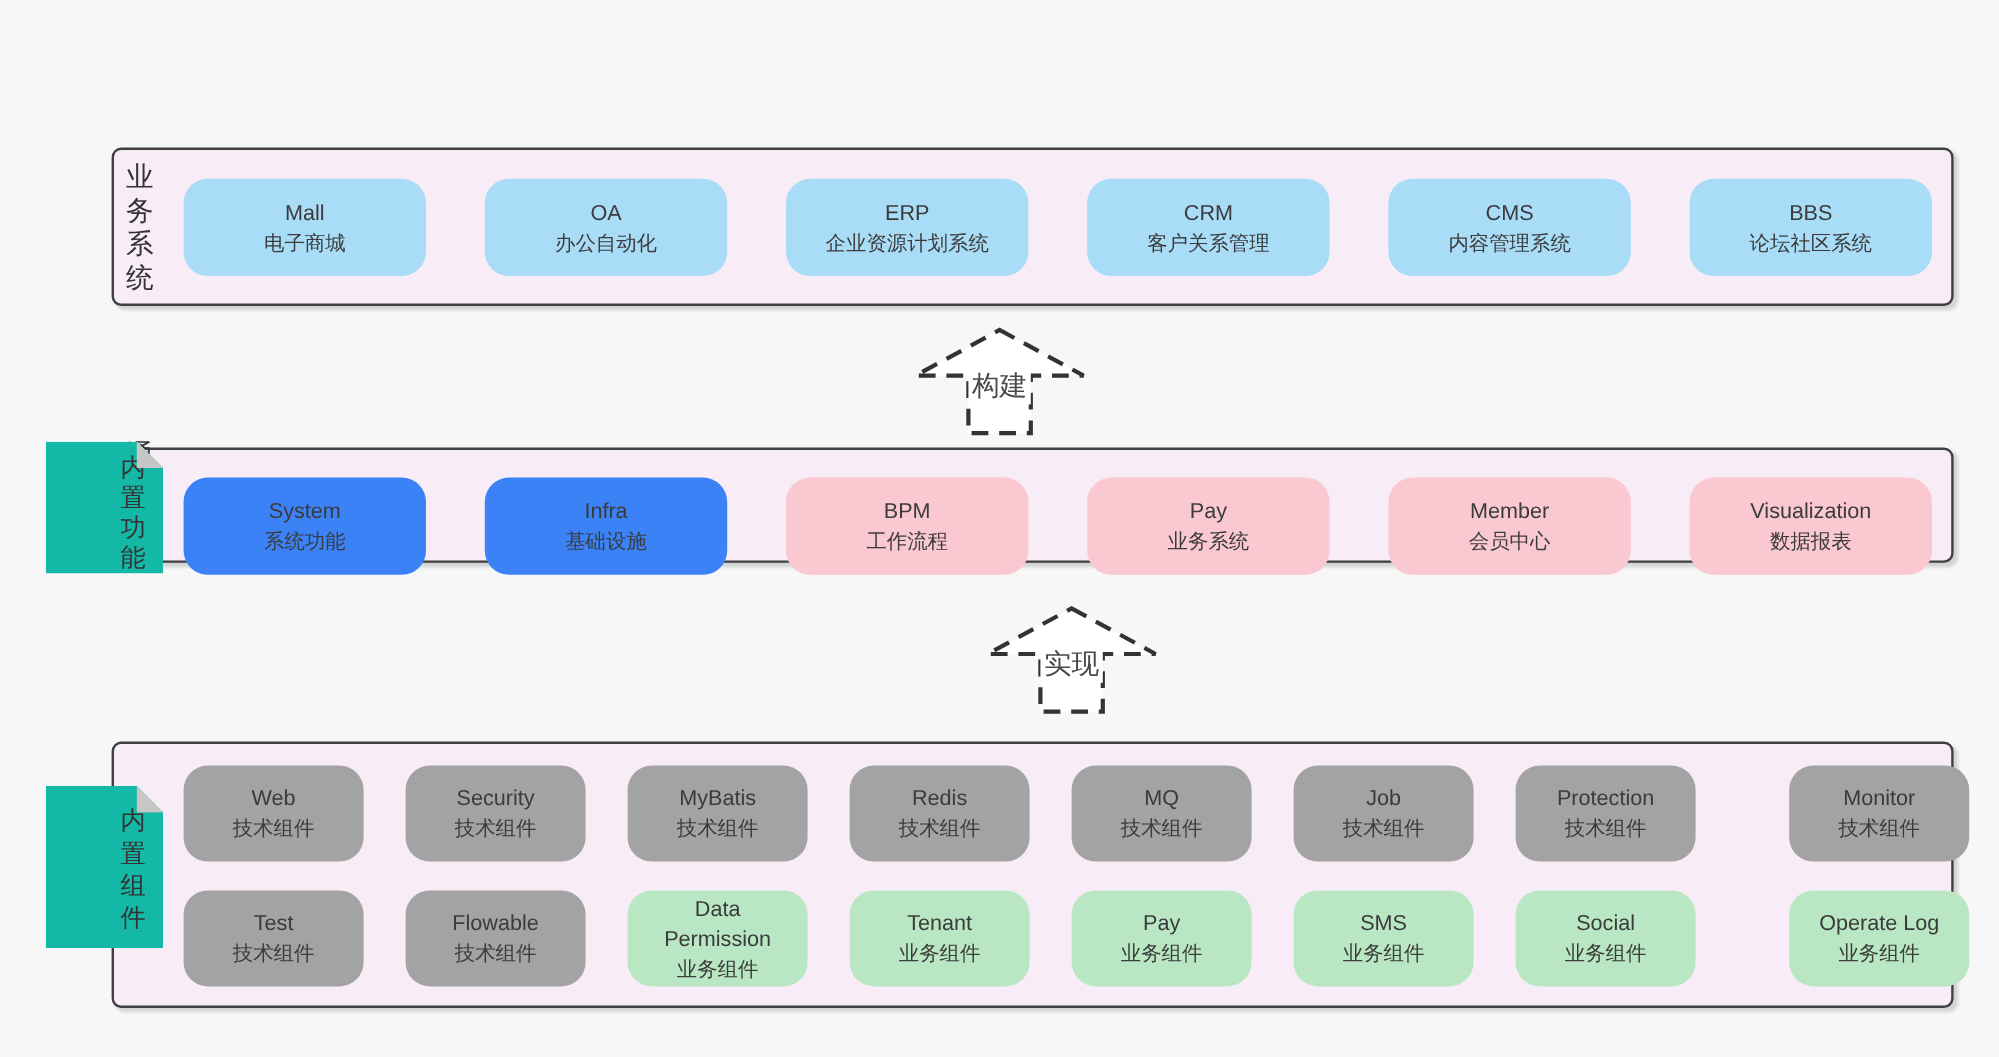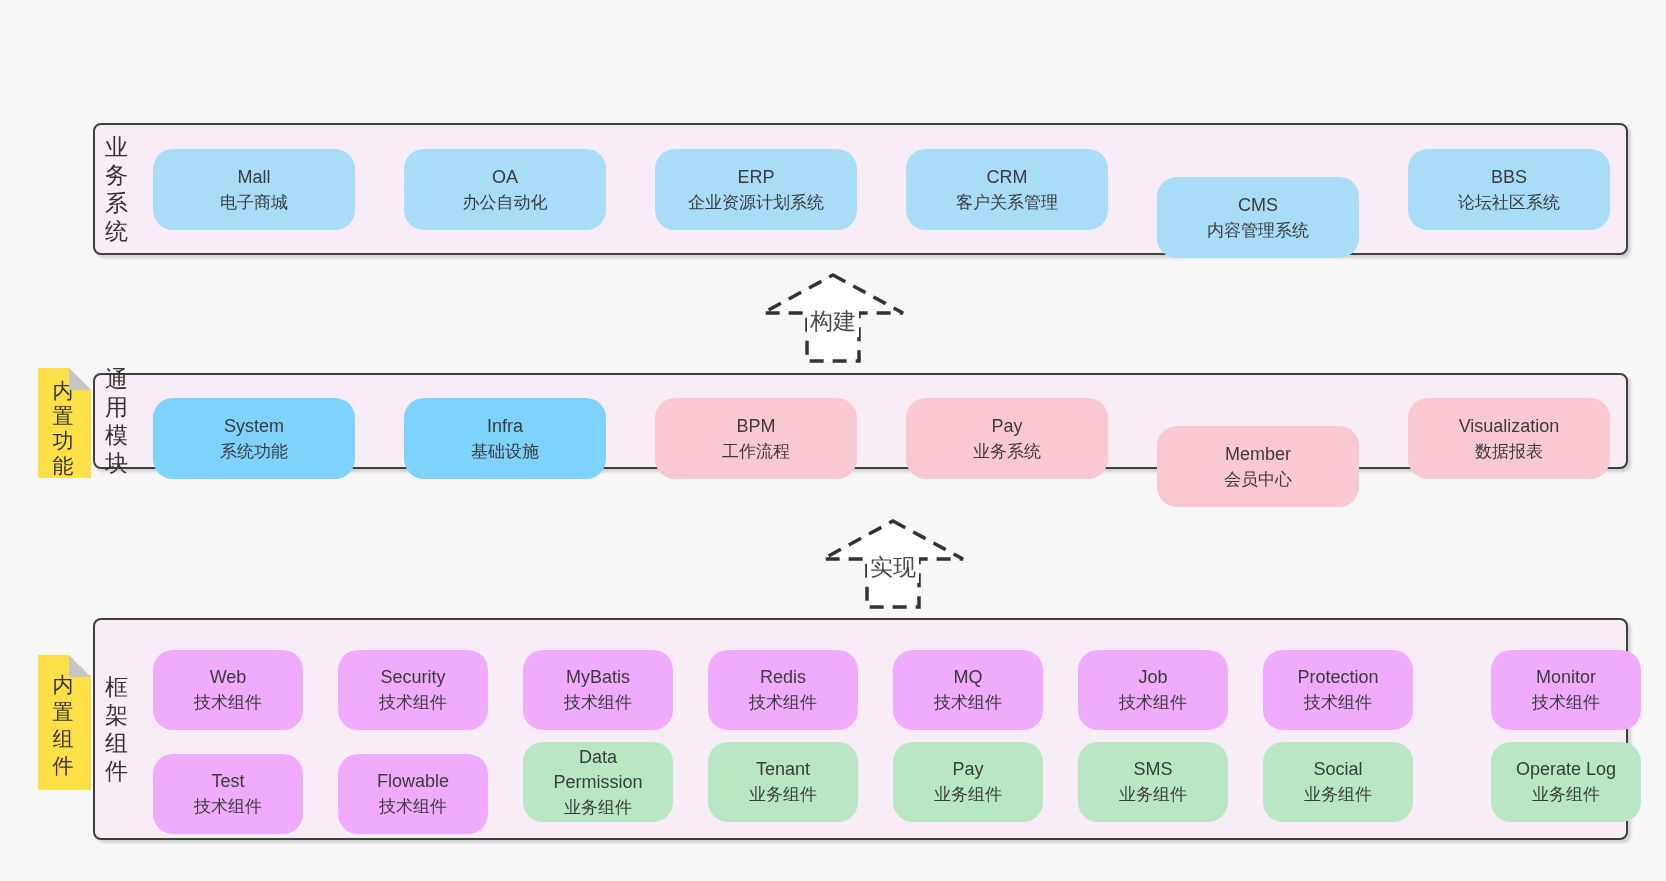--- a/index.html
+++ b/index.html
@@ -29,56 +29,56 @@
   .box{
     position:absolute;border-radius:20px;
     display:flex;flex-direction:column;align-items:center;justify-content:center;
     text-align:center;font-size:17px;line-height:25px;color:#3b3b3b;
     padding:0 6px;box-sizing:border-box;
   }
   .box .box-en{font-size:18px;}
   .box-wide{width:202px;height:81px;}
   .box-sm{width:150px;height:80px;}
   .bg-blue{background:#a9dcf6;}
-  .bg-red{background:#7dd3fc;text-align:center;}
+  .bg-red{background:#3b82f6;text-align:center;}
   .bg-pink{background:#fac8d1;}
-  .bg-green{background:#f0abfc;margin-top:12px;}
+  .bg-green{background:#a3a3a3;}
   .bg-green-light{background:#b9e7c3;}
   .box-narrow .box-en{max-width:100px;}
   
   .r6 .box{top:24px;}
   .layer-modules .r6 .box{top:23px;}
   .c6-0{left:58px;} .c6-1{left:309px;} .c6-2{left:560px;}
-  .c6-3{left:811px;} .c6-4{left:1062px;margin-top:28px;} .c6-5{left:1313px;}
+  .c6-3{left:811px;} .c6-4{left:1062px;} .c6-5{left:1313px;}
   
   .row1 .box{top:18px;} .row2 .box{top:122px;}
   .c8-0{left:58px;} .c8-1{left:243px;} .c8-2{left:428px;} .c8-3{left:613px;}
   .c8-4{left:798px;} .c8-5{left:983px;} .c8-6{left:1168px;} .c8-7{left:1396px;}
   
   .tag{
-    position:absolute;left:38px;width:53px;background:#fde047;
+    position:absolute;left:38px;width:53px;background:#14b8a6;
     box-shadow:2px 2px 3px rgba(0,0,0,0.18);
     clip-path:polygon(0 0,calc(100% - 22px) 0,100% 22px,100% 100%,0 100%);
-    z-index:3;text-align:left;
+    z-index:3;text-align:right;padding-left:45px;
   }
   .tag-modules{top:368px;height:110px;}
   .tag-components{top:655px;height:135px;}
   .tag .fold{
     position:absolute;top:0;right:0;width:22px;height:22px;
     background:linear-gradient(to bottom left,rgba(0,0,0,0) 50%,#c6c6c6 50%);
   }
   .tag .tag-text{
     display:block;margin:0 auto;padding-top:10px;width:24px;
     font-size:21px;line-height:25px;color:#333;word-break:break-all;
   }
   .tag-components .tag-text{padding-top:16px;line-height:27px;}
   
   .arrow{position:absolute;width:146px;height:92px;}
   .arrow-build{left:760px;top:272px;}
-  .arrow-implement{left:820px;top:518px;}
+  .arrow-implement{left:820px;top:504px;}
   .arrow svg{position:absolute;left:0;top:0;}
   .arrow-label{
     position:absolute;left:50%;top:34px;transform:translateX(-50%);
     background:#ffffff;padding:0 3px;font-size:23px;color:#4a4a4a;
     white-space:nowrap;z-index:2;
   }
 </style>
 </head>
 <body>
 

